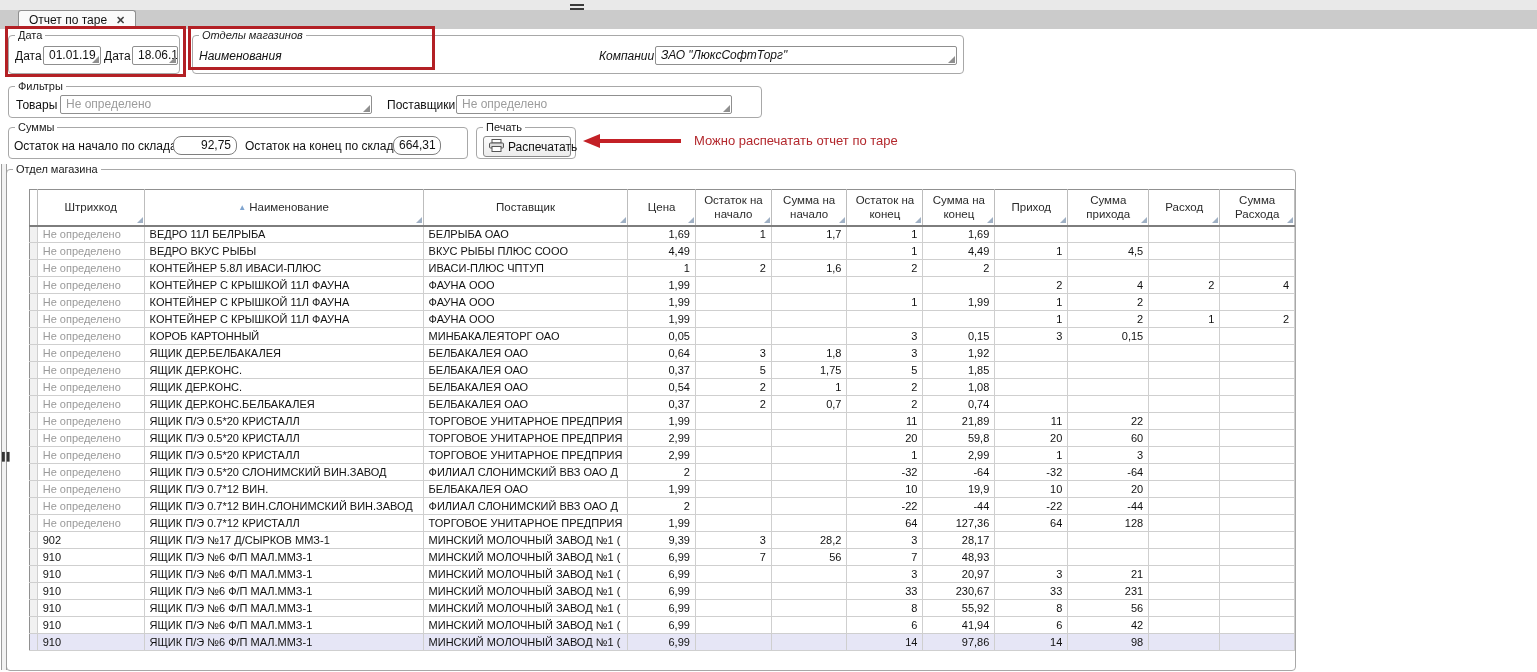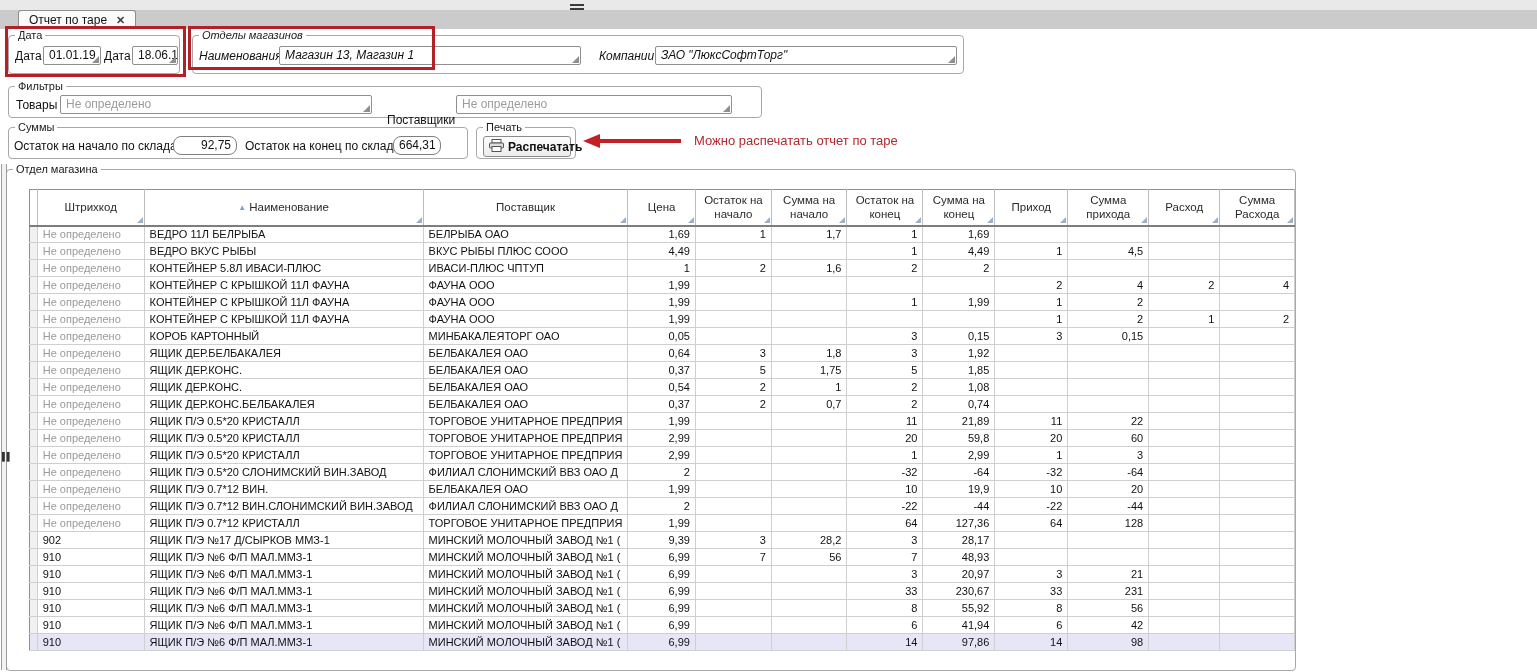--- a/index.html
+++ b/index.html
@@ -24,21 +24,21 @@
   .combo, .valbox { position:absolute; height:19px; border:1px solid #8f8f8f; border-radius:2px; background:#fff;
         font-size:12px; color:#111; line-height:17px; padding:0 5px; white-space:nowrap; overflow:hidden; }
   .combo::after { content:""; position:absolute; right:1px; bottom:1px; width:0; height:0;
         border-left:7px solid transparent; border-bottom:7px solid #8f8f8f; }
   .combo.placeholder { color:#9c9c9c; }
   .valbox { text-align:right; border-radius:8px; border-color:#7f7f7f; }
 
   
   .print-btn { position:absolute; left:6px; top:12px; width:88px; height:21px; display:flex; align-items:center; gap:4px;
         background:linear-gradient(#fdfdfd,#ececec); border:1px solid #8a8a8a; border-radius:3px; font-size:12px; color:#111;
-        padding:0 5px; cursor:pointer;font-weight:bold; }
+        padding:0 5px; cursor:pointer; }
 
   
   .red-box { position:absolute; border:3px solid #b32025; background:transparent; pointer-events:none; }
   .red-box1 { left:5px; top:26px; width:181px; height:51px; }
   .red-box2 { left:188px; top:26px; width:247px; height:44px; }
   .arrow-head { position:absolute; left:583px; top:134px; width:0; height:0;
         border-top:7px solid transparent; border-bottom:7px solid transparent; border-right:17px solid #c32026; }
   .arrow-tail { position:absolute; left:599px; top:139px; width:82px; height:4px; background:#c32026; }
   .annotation { position:absolute; left:694px; top:133px; font-size:13px; font-weight:normal; color:#b3282d; white-space:nowrap; }
 
@@ -98,30 +98,29 @@
     <legend>Дата</legend>
     <span class="lbl" style="left:6px; top:8px;">Дата</span>
     <div class="combo" style="left:34px; top:5px; width:58px;">01.01.19</div>
     <span class="lbl" style="left:95px; top:8px;">Дата</span>
     <div class="combo" style="left:123px; top:5px; width:46px;">18.06.19</div>
   </fieldset>
 
   <fieldset class="fs-depts">
     <legend>Отделы магазинов</legend>
     <span class="lbl" style="left:6px; top:8px;">Наименования</span>
-    <div class="combo" style="left:86px; top:5px; width:302px;">Магазин 13, Магазин 1</div>
     <span class="lbl" style="left:406px; top:8px;">Компании</span>
     <div class="combo" style="left:462px; top:5px; width:302px;">ЗАО "ЛюксСофтТорг"</div>
   </fieldset>
 
   <fieldset class="fs-filt">
     <legend>Фильтры</legend>
     <span class="lbl" style="left:7px; top:6px;">Товары</span>
     <div class="combo placeholder" style="left:51px; top:3px; width:312px;">Не определено</div>
-    <span class="lbl" style="left:378px; top:6px;margin-top:15px;">Поставщики</span>
+    <span class="lbl" style="left:378px; top:6px;">Поставщики</span>
     <div class="combo placeholder" style="left:447px; top:3px; width:276px;">Не определено</div>
   </fieldset>
 
   <fieldset class="fs-sums">
     <legend>Суммы</legend>
     <span class="lbl" style="left:5px; top:6px;">Остаток на начало по складам</span>
     <div class="valbox" style="left:164px; top:3px; width:64px;">92,75</div>
     <span class="lbl" style="left:236px; top:6px;">Остаток на конец по складам</span>
     <div class="valbox" style="left:384px; top:3px; width:48px;">664,31</div>
   </fieldset>

